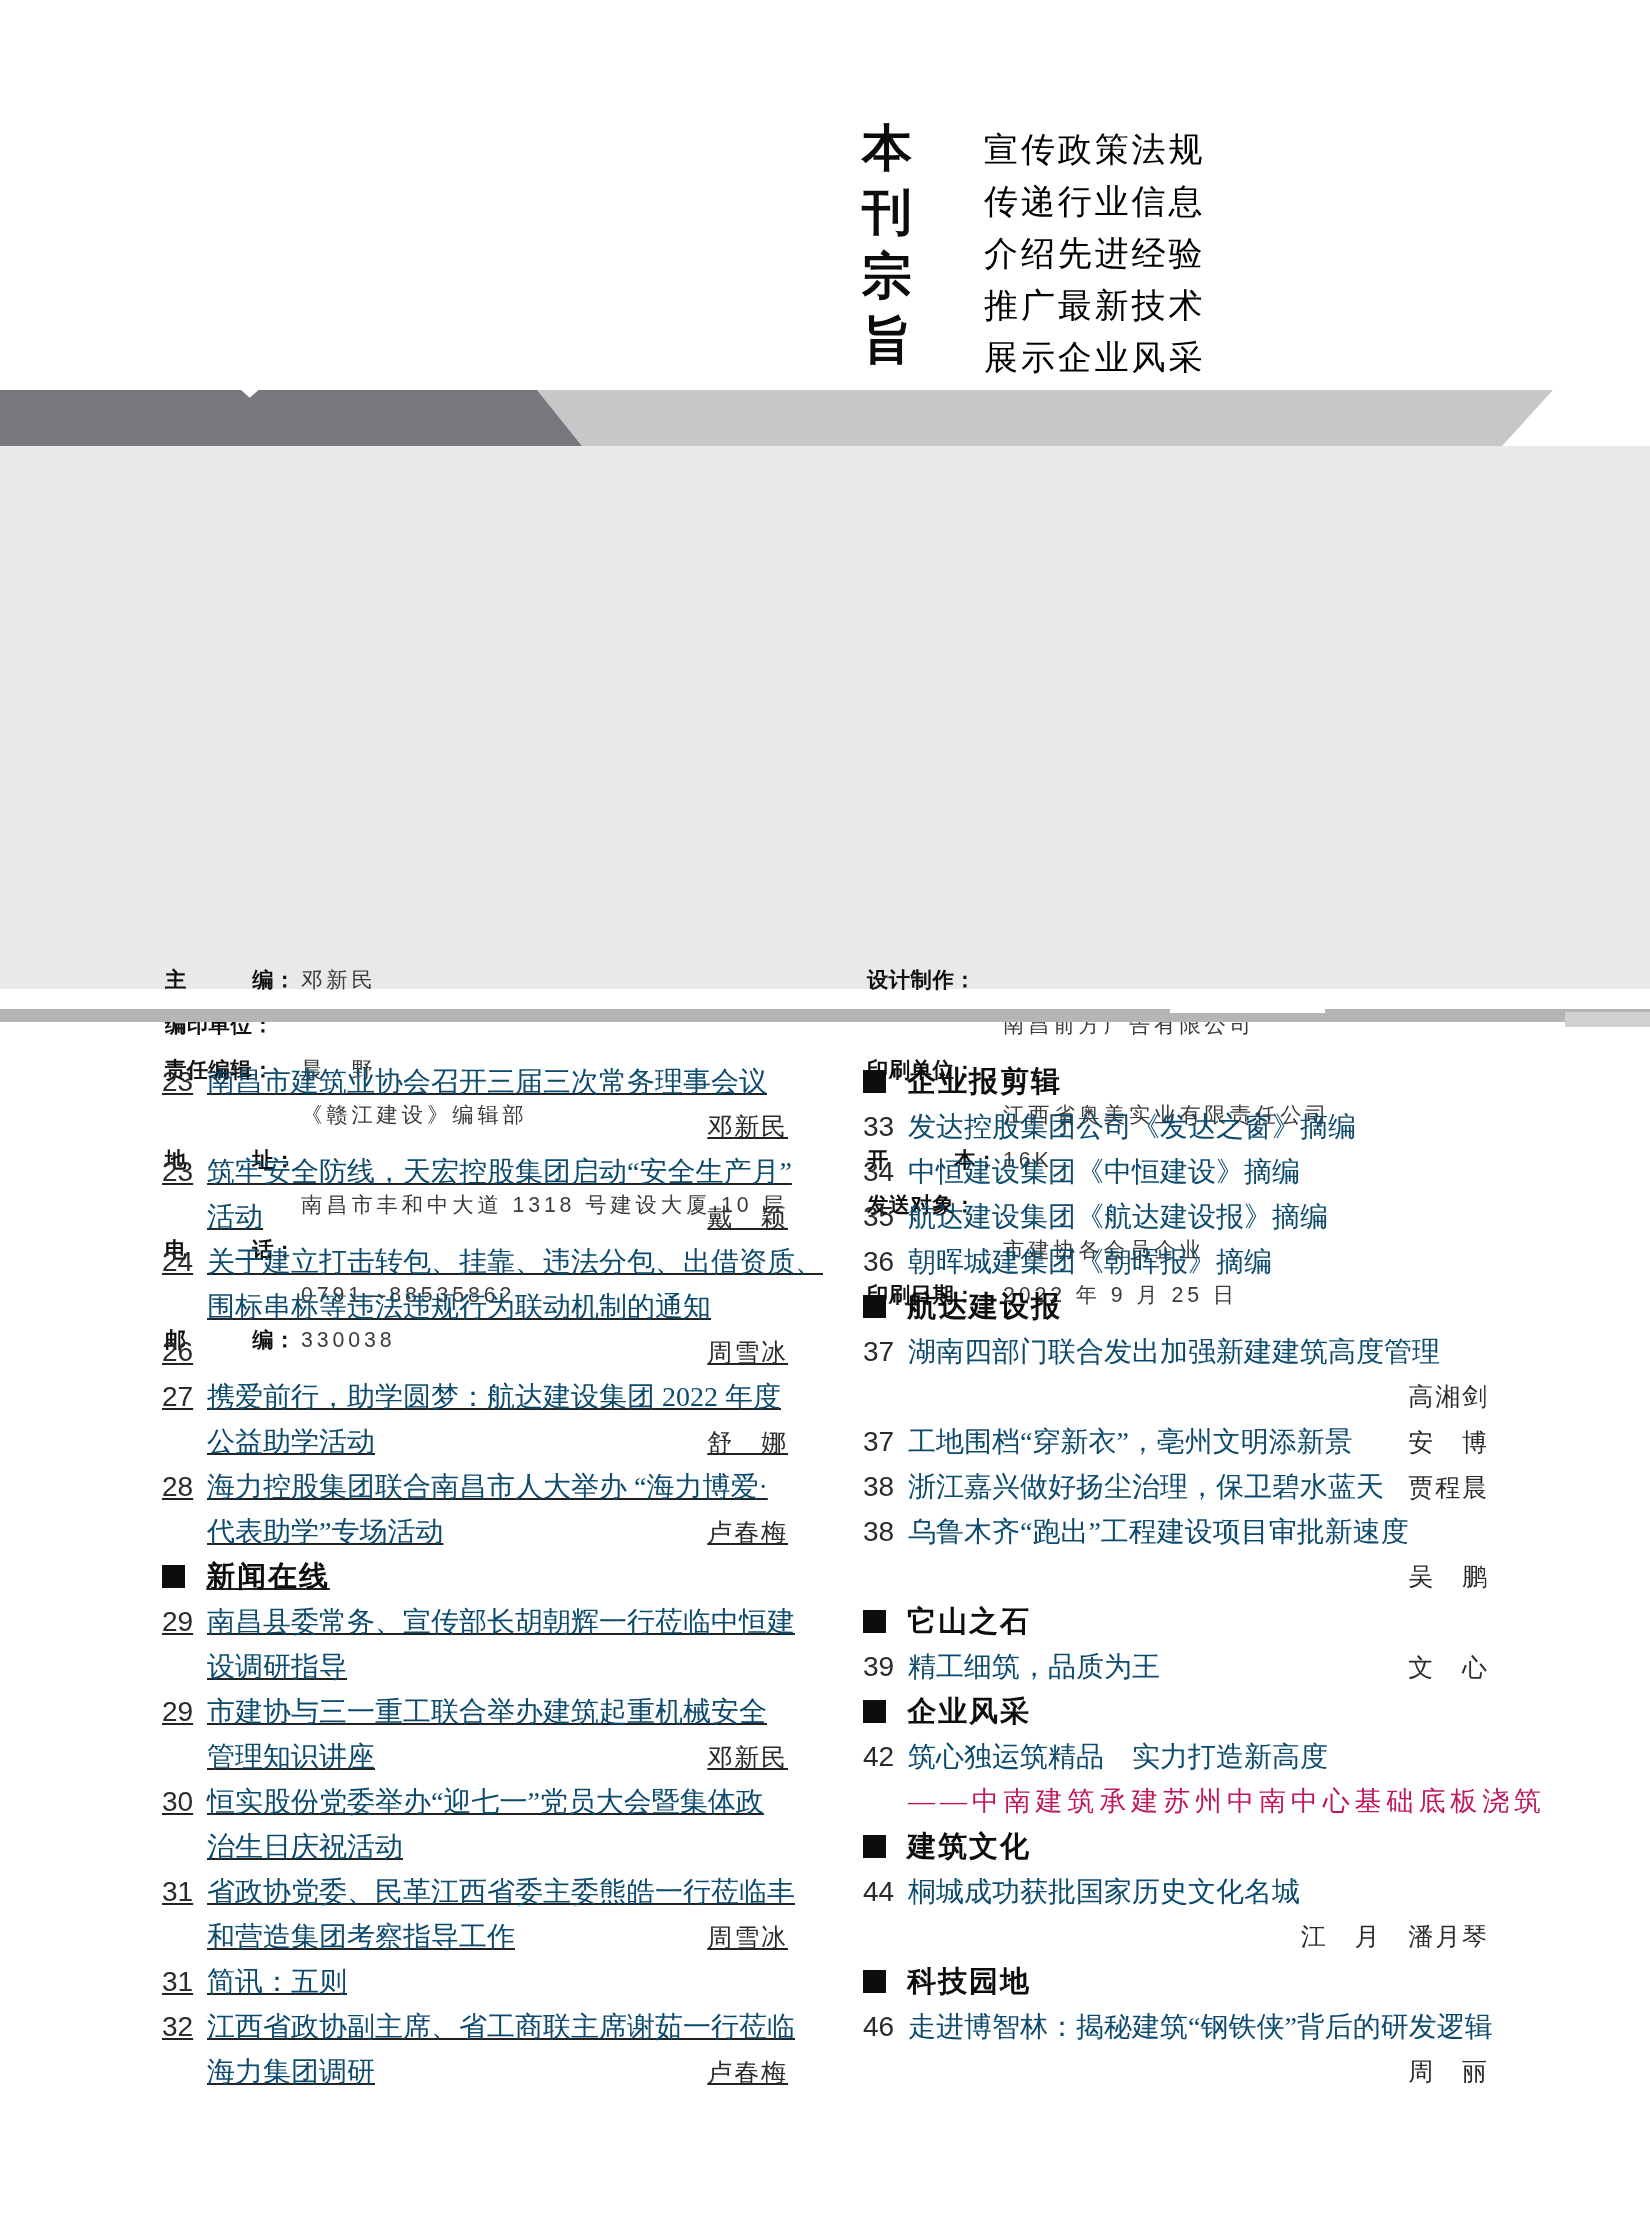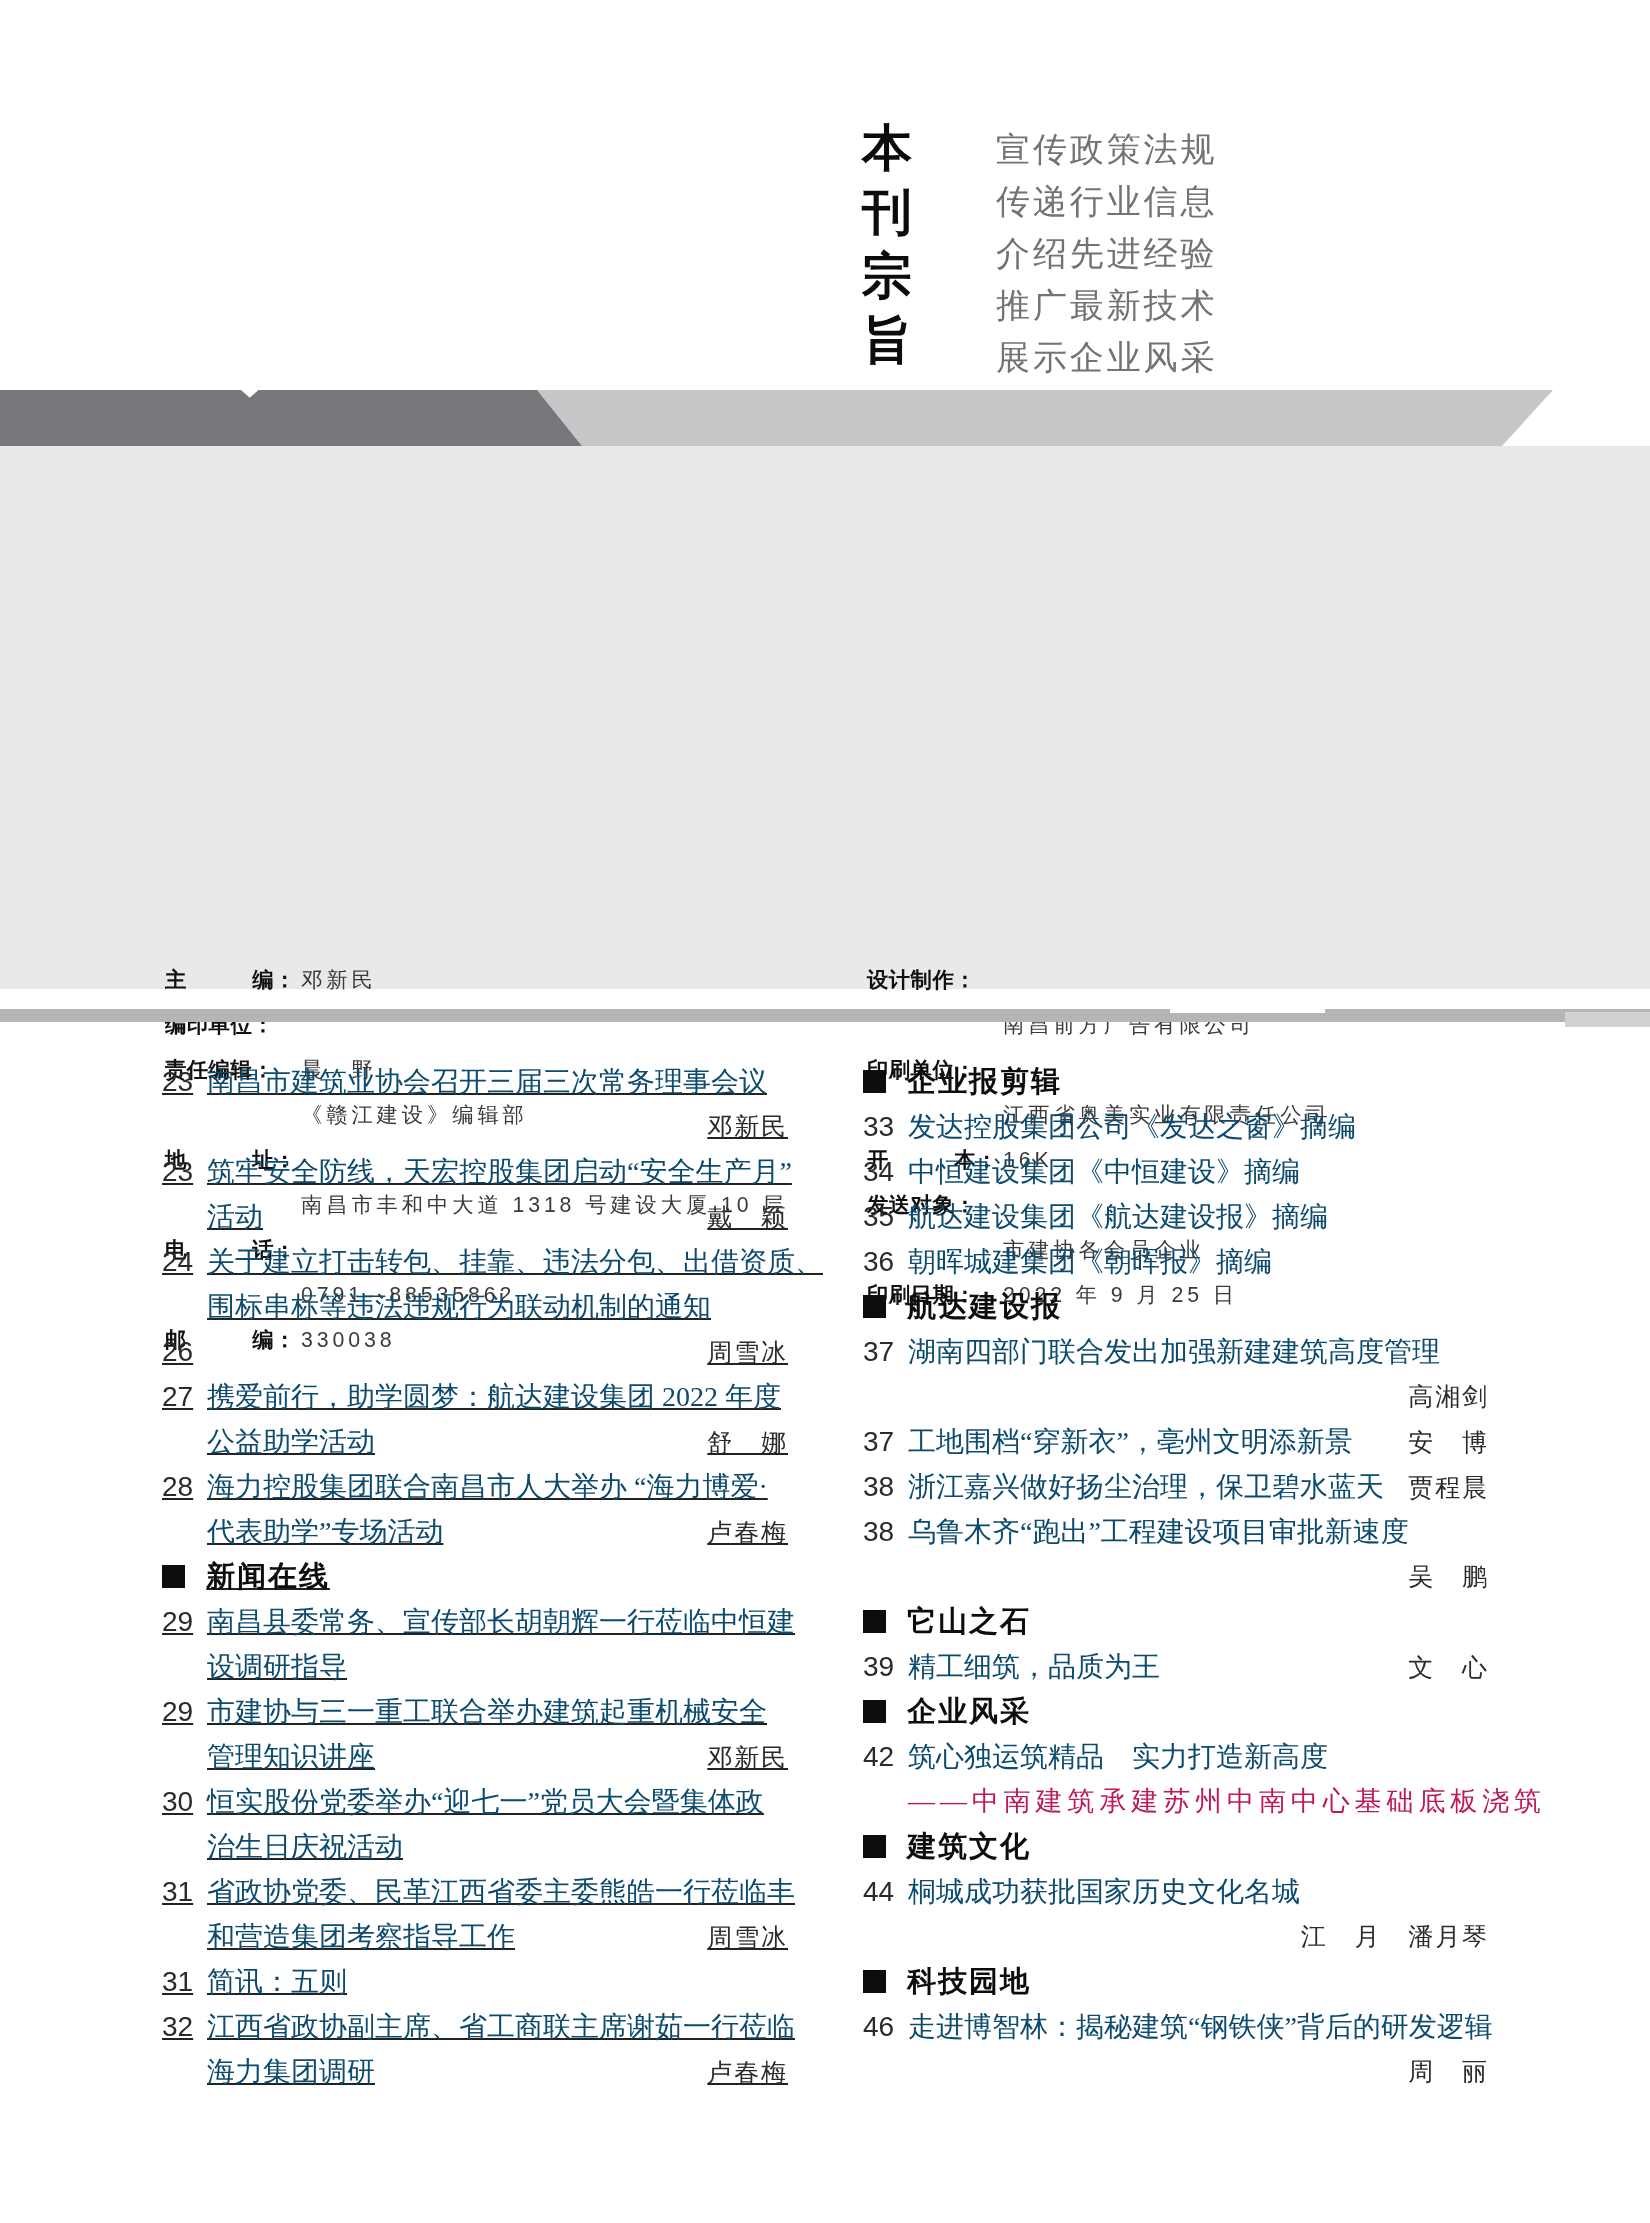--- a/index.html
+++ b/index.html
@@ -4,21 +4,21 @@
 <style>
   html,body{margin:0;padding:0;background:#ffffff;}
   .page{position:relative;width:1651px;height:2223px;background:#ffffff;overflow:hidden;
         font-family:"Liberation Serif","DejaVu Serif",serif;color:#222;}
 
   
   .mission-vert{position:absolute;left:858px;top:116px;width:58px;}
   .mission-vert .mchar{font-size:50px;line-height:64px;font-weight:bold;color:#0c0c0c;
         font-family:"Liberation Serif","DejaVu Serif",serif;text-align:center;}
   .mission-lines{position:absolute;left:984px;top:124px;}
-  .mission-lines .mline{font-size:34px;line-height:52px;letter-spacing:2.9px;color:#737373;margin-left:12px;}
+  .mission-lines .mline{font-size:34px;line-height:52px;letter-spacing:2.9px;color:#000000;}
 
   
   .banner-light{position:absolute;left:0;top:390px;width:1572px;height:56px;background:#c6c7c9;
         clip-path:polygon(537px 0,1553px 0,1502px 100%,582px 100%);}
   .banner-dark{position:absolute;left:0;top:390px;width:602px;height:56px;background:#77787b;
         clip-path:polygon(0 0,537px 0,582px 100%,0 100%);}
   .banner-notch{position:absolute;left:241px;top:390px;width:17.5px;height:7.8px;background:#ffffff;
         clip-path:polygon(0 0,100% 0,50% 100%);}
 
   

